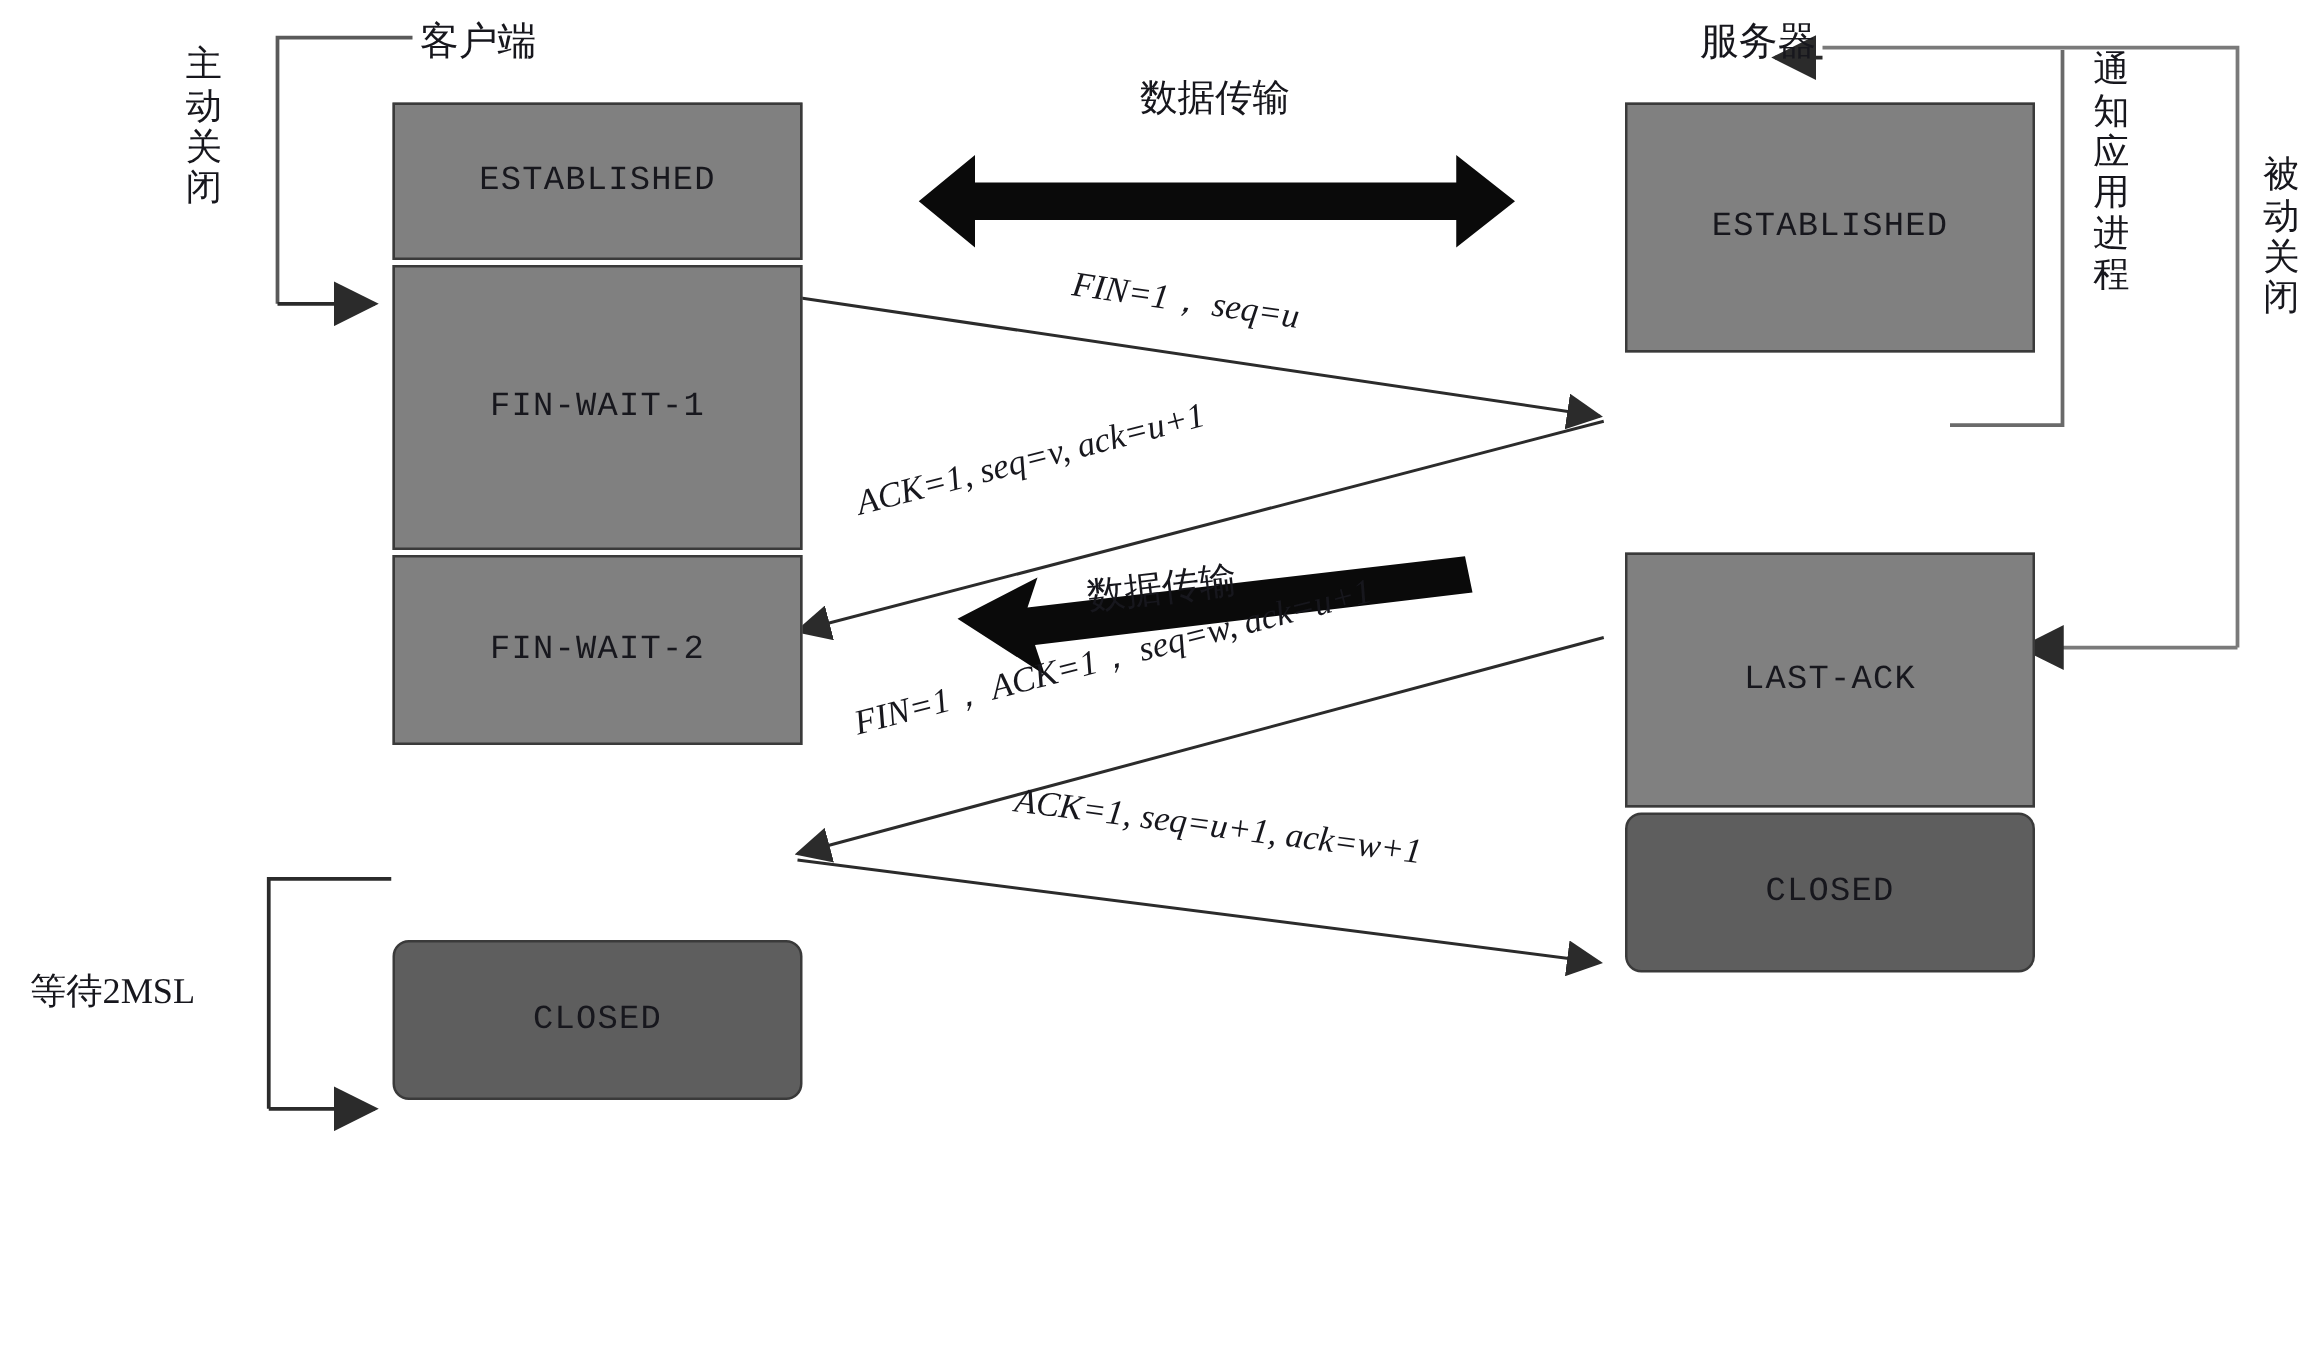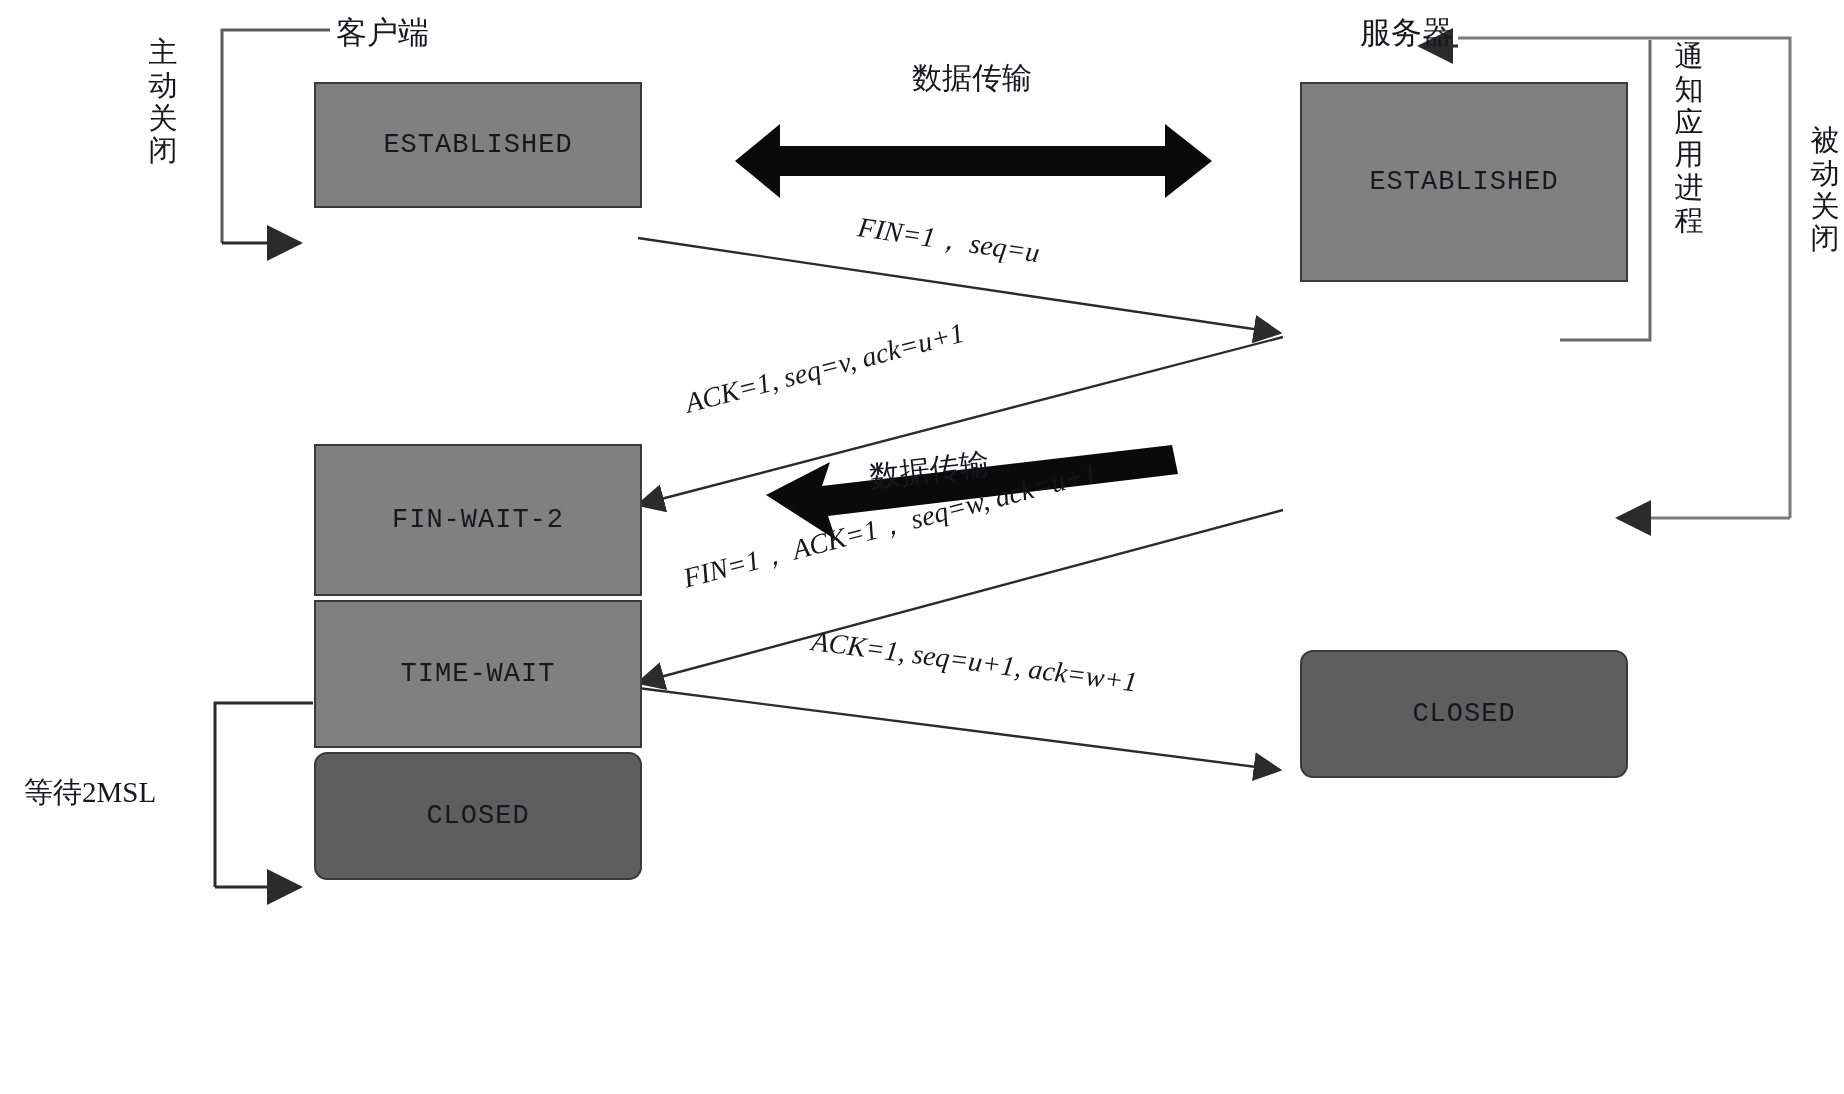--- a/index.html
+++ b/index.html
@@ -159,32 +159,35 @@
       <path d="M 766 495 L 830 462 L 822 486 L 1172 445 L 1178 474 L 828 516 L 836 540 Z" fill="#0a0a0a"></path>
     </g>
   </svg>
 
   <div class="endpoint-title" style="left:336px; top:12px;">客户端</div>
   <div class="endpoint-title" style="left:1328px; top:12px;margin-left:32px;">服务器</div>
 
   <div class="state-box" style="left:314px; top:82px; width:328px; height:126px;">
     <span class="state-label">ESTABLISHED</span>
   </div>
+  <div class="state-box" style="left:314px; top:212px; width:328px; height:228px;">
+    <span class="state-label">FIN-WAIT-1</span>
+  </div>
   <div class="state-box" style="left:314px; top:444px; width:328px; height:152px;">
     <span class="state-label">FIN-WAIT-2</span>
   </div>
-  <div class="state-box" style="left:314px; top:600px; width:328px; height:148px;">
-    <span class="state-label">TIME-WAIT</span>
-  </div>
   <div class="state-box closed" style="left:314px; top:752px; width:328px; height:128px;">
     <span class="state-label">CLOSED</span>
   </div>
 
   <div class="state-box" style="left:1300px; top:82px; width:328px; height:200px;">
     <span class="state-label">ESTABLISHED</span>
+  </div>
+  <div class="state-box" style="left:1300px; top:442px; width:328px; height:204px;">
+    <span class="state-label">LAST-ACK</span>
   </div>
   <div class="state-box closed" style="left:1300px; top:650px; width:328px; height:128px;">
     <span class="state-label">CLOSED</span>
   </div>
 
   <div class="vtext" style="left:146px; top:36px;">
       <div>主</div>
       <div>动</div>
       <div>关</div>
       <div>闭</div>

